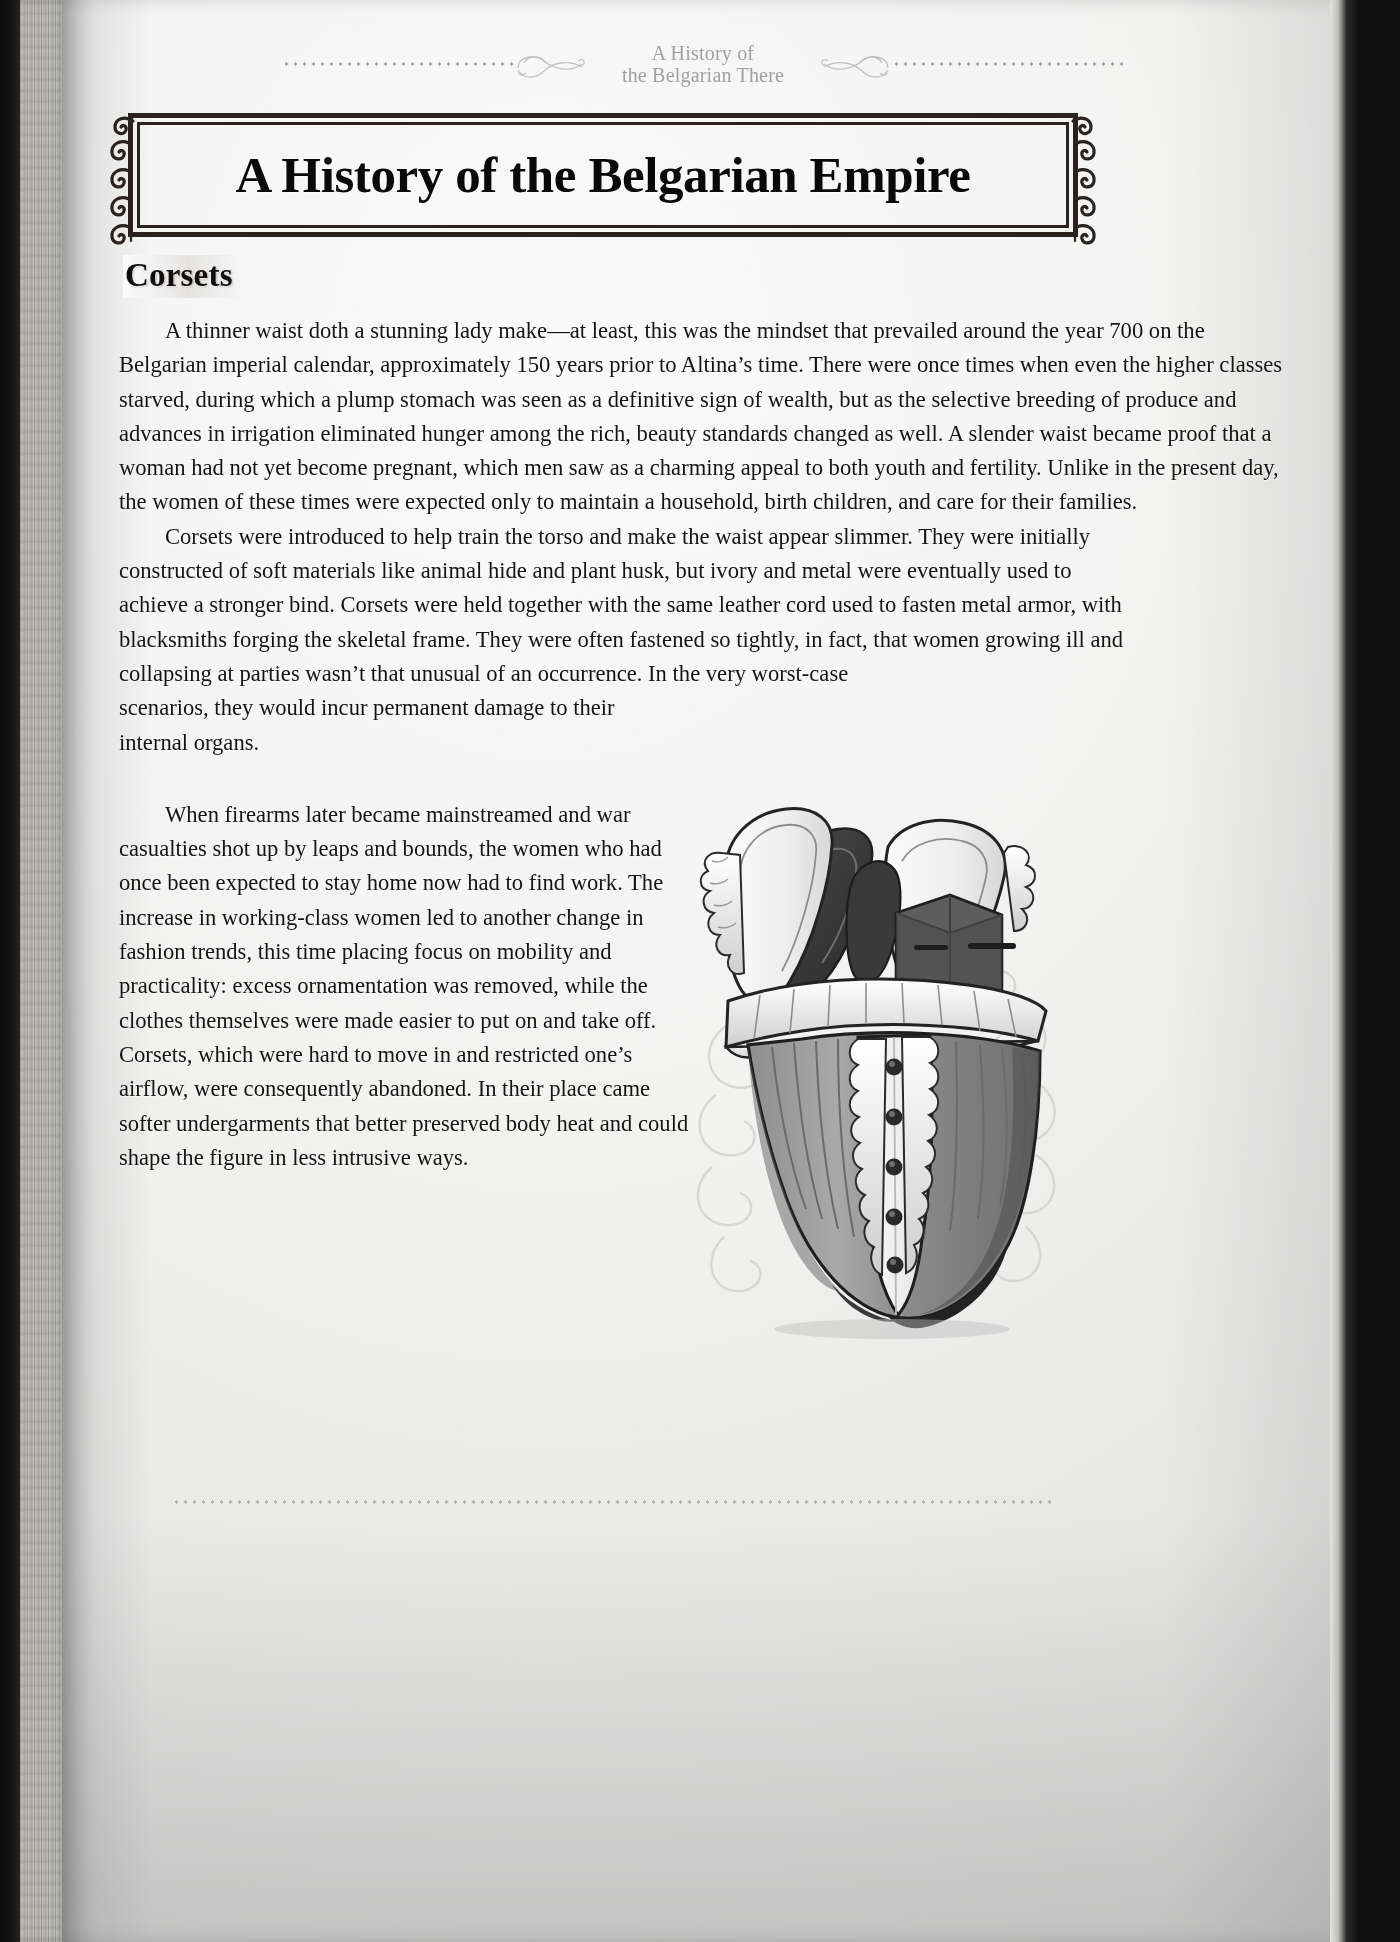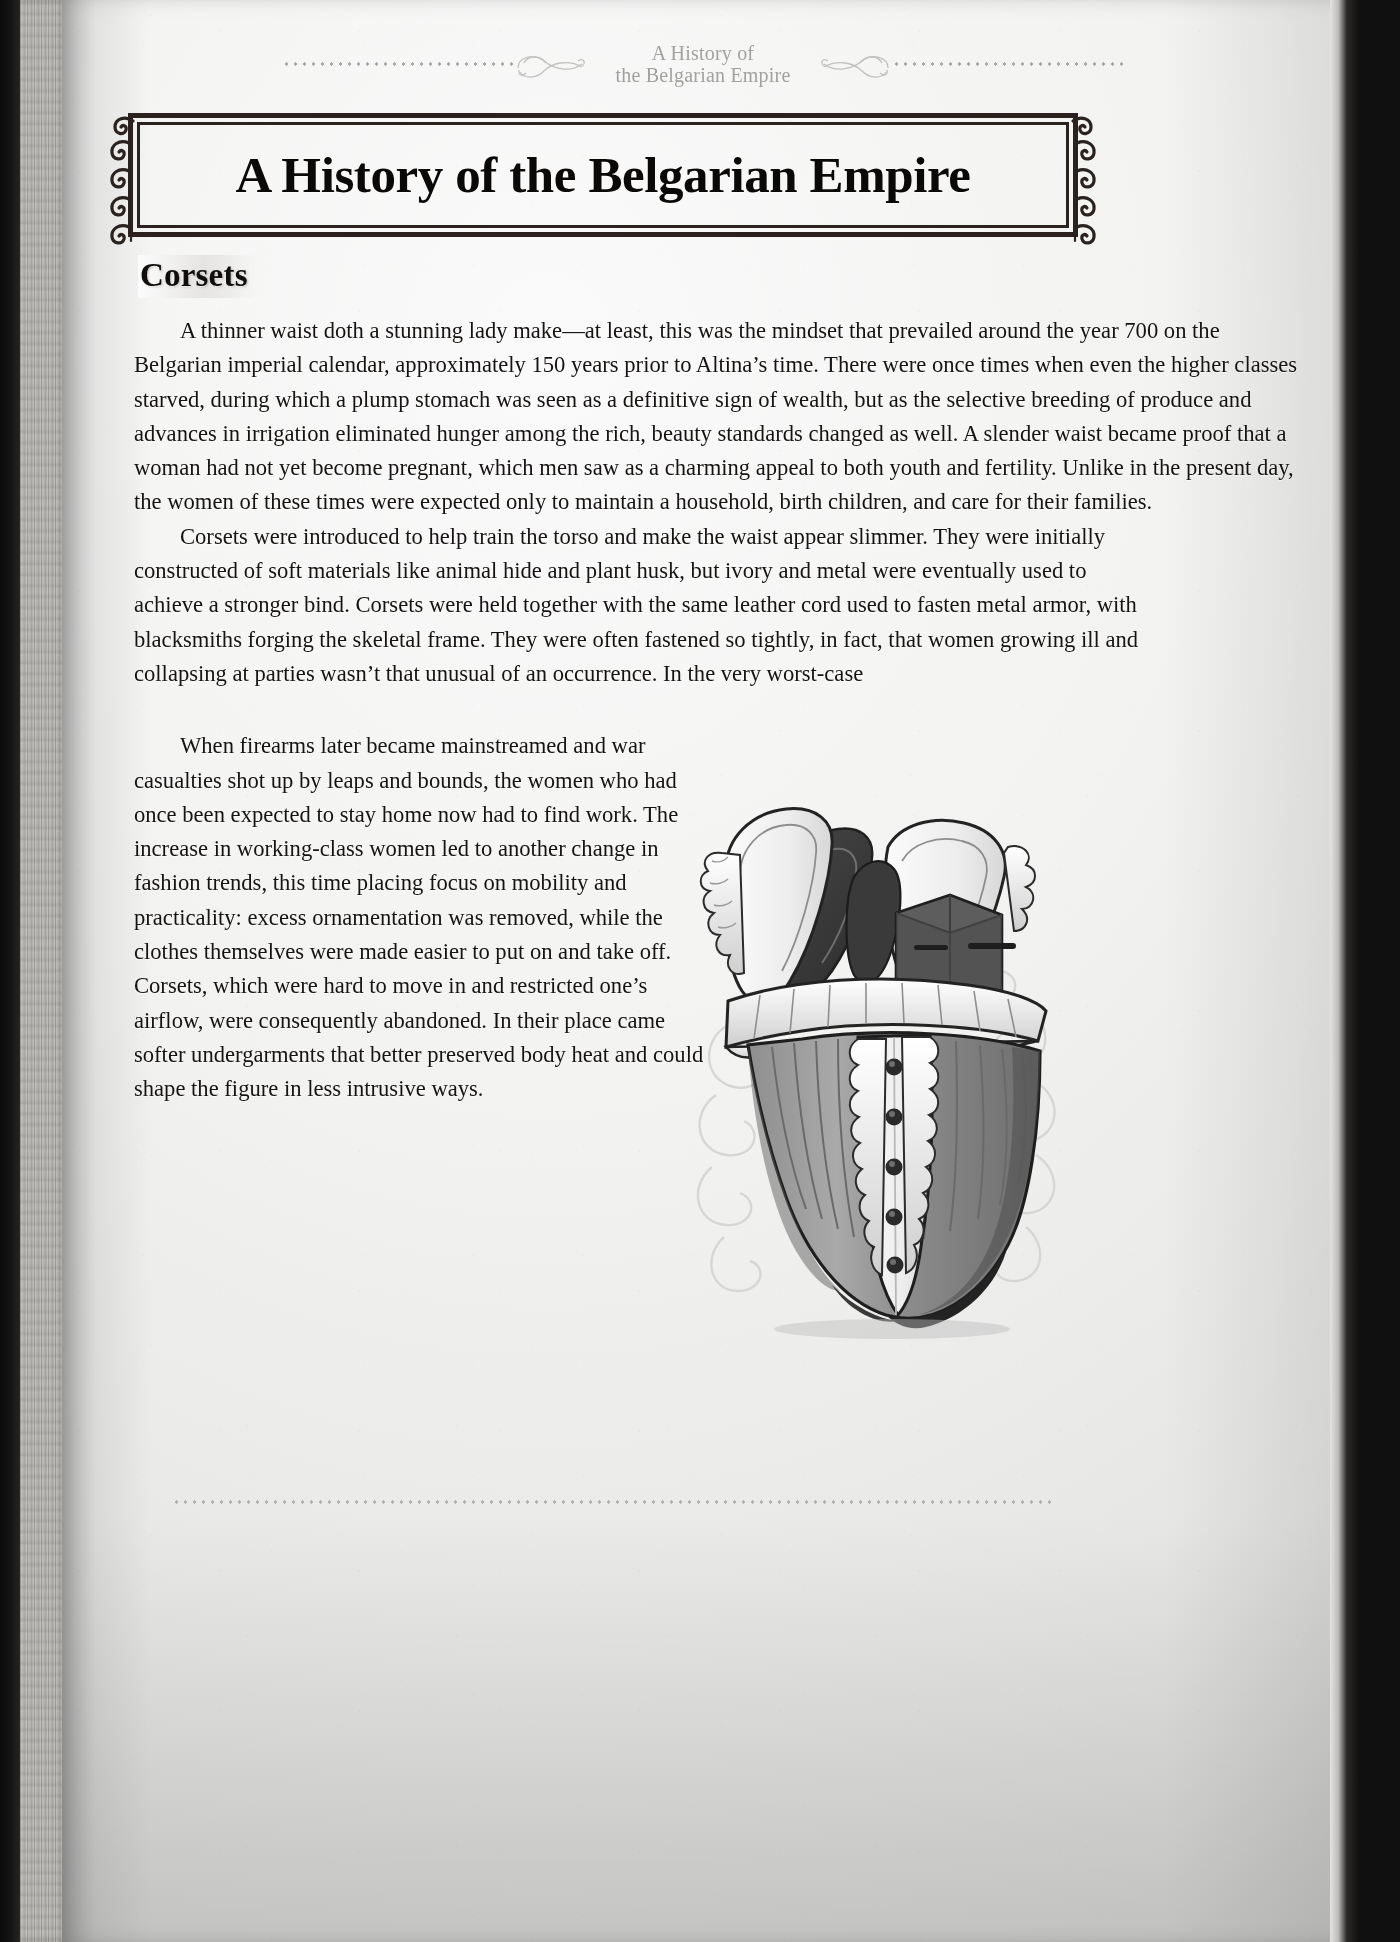--- a/index.html
+++ b/index.html
@@ -172,21 +172,21 @@
     text-shadow: 0 1px 0 rgba(255,255,255,.55);
   }
   .corner-curls { position:absolute; width:44px; height:140px; }
   .corner-curls svg { display:block; width:44px; height:140px; }
   #curls-left  { left: 0px;  top: 4px; }
   #curls-right { left: 956px; top: 4px; transform: scaleX(-1); }
 
   
   #content {
     position: absolute;
-    left: 16px; top: 255px;
+    left: 1px; top: 255px;
     width: 1282px;
     z-index: 10;
     padding: 0 62px 0 56px;
   }
 
   #section-heading {
     display: inline-block;
     font-family: "Liberation Serif", "DejaVu Serif", serif;
     font-weight: bold;
     font-size: 33px;
@@ -261,21 +261,21 @@
           <g fill="none" stroke="#8f8e8d" stroke-width="1.3">
             <path d="M4 25 C4 14, 20 10, 30 18 C40 26, 56 30, 68 21"></path>
             <path d="M6 29 C10 36, 22 36, 30 28 C38 20, 54 16, 68 24"></path>
             <path d="M10 20 C14 12, 26 12, 32 20"></path>
             <path d="M12 30 C8 34, 4 32, 5 27"></path>
             <path d="M64 18 C70 14, 72 20, 68 23"></path>
           </g>
         </svg>
       </div>
       <div id="rh-title">A History of
-the Belgarian Empire</div>
+the Belgarian There</div>
       <div class="rh-flourish">
         <svg viewBox="0 0 74 42" xmlns="http://www.w3.org/2000/svg">
           <g fill="none" stroke="#8f8e8d" stroke-width="1.3" transform="translate(74,0) scale(-1,1)">
             <path d="M4 25 C4 14, 20 10, 30 18 C40 26, 56 30, 68 21"></path>
             <path d="M6 29 C10 36, 22 36, 30 28 C38 20, 54 16, 68 24"></path>
             <path d="M10 20 C14 12, 26 12, 32 20"></path>
             <path d="M12 30 C8 34, 4 32, 5 27"></path>
             <path d="M64 18 C70 14, 72 20, 68 23"></path>
           </g>
         </svg>
@@ -318,20 +318,21 @@
     </div>
 
     <div id="content">
 
       <h2 id="section-heading">Corsets</h2>
 
       <p class="para" id="para-1">A thinner waist doth a stunning lady make—at least, this was the mindset that prevailed around the year 700 on the Belgarian imperial calendar, approximately 150 years prior to Altina’s time. There were once times when even the higher classes starved, during which a plump stomach was seen as a definitive sign of wealth, but as the selective breeding of produce and advances in irrigation eliminated hunger among the rich, beauty standards changed as well. A slender waist became proof that a woman had not yet become pregnant, which men saw as a charming appeal to both youth and fertility. Unlike in the present day, the women of these times were expected only to maintain a household, birth children, and care for their families.</p>
 
       <p class="para" id="para-2">Corsets were introduced to help train the torso and make the waist appear slimmer. They were initially constructed of soft materials like animal hide and plant husk, but ivory and metal were eventually used to achieve a stronger bind. Corsets were held together with the same leather cord used to fasten metal armor, with blacksmiths forging the skeletal frame. They were often fastened so tightly, in fact, that women growing ill and collapsing at parties wasn’t that unusual of an occurrence. In the very worst-case</p>
 
+      <p class="para" id="para-2-tail">scenarios, they would incur permanent damage to their internal organs.</p>
 
       <p class="para" id="para-3">When firearms later became mainstreamed and war casualties shot up by leaps and bounds, the women who had once been expected to stay home now had to find work. The increase in working-class women led to another change in fashion trends, this time placing focus on mobility and practicality: excess ornamentation was removed, while the clothes themselves were made easier to put on and take off. Corsets, which were hard to move in and restricted one’s airflow, were consequently abandoned. In their place came softer undergarments that better preserved body heat and could shape the figure in less intrusive ways.</p>
 
     </div>
 
     <div id="illustration">
       <svg viewBox="0 0 400 545" xmlns="http://www.w3.org/2000/svg">
         <defs>
           <linearGradient id="gBody" x1="0" y1="0" x2="1" y2="0">
             <stop offset="0%" stop-color="#8e8e8e"></stop>

